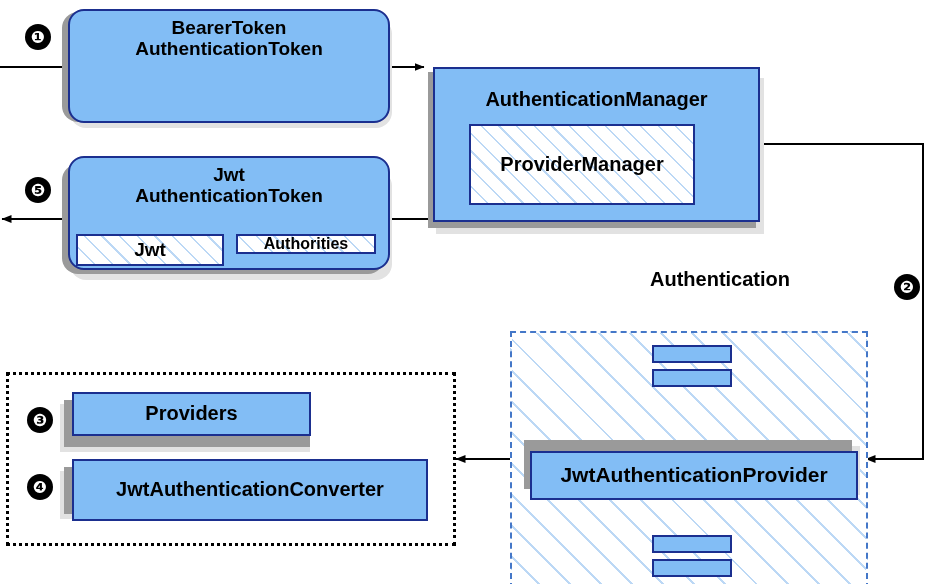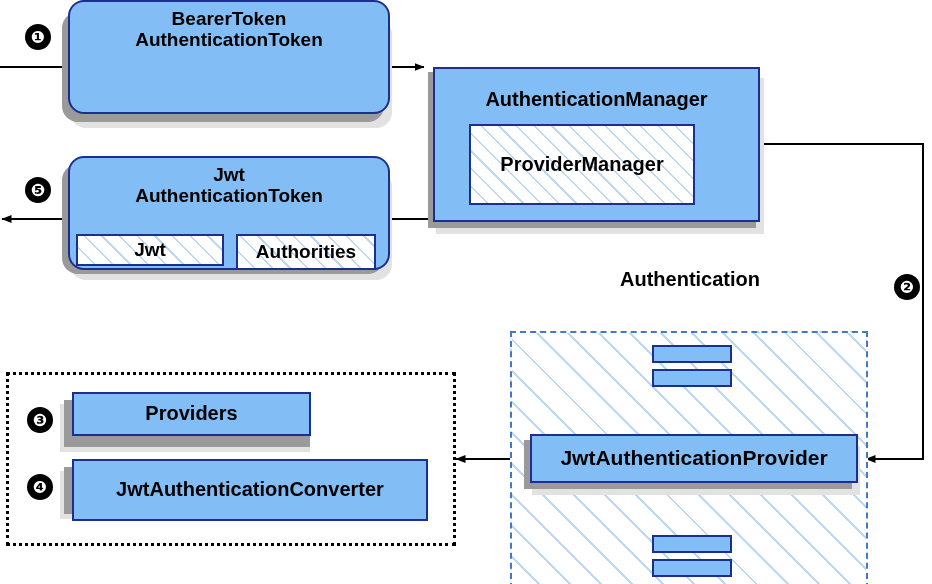--- a/index.html
+++ b/index.html
@@ -106,21 +106,21 @@
   </svg>
 
   <div class="badge" style="left:25px;top:24px;">❶</div>
   <div class="badge" style="left:894px;top:274px;">❷</div>
   <div class="badge" style="left:27px;top:407px;">❸</div>
   <div class="badge" style="left:27px;top:474px;">❹</div>
   <div class="badge" style="left:25px;top:177px;">❺</div>
 
   <div class="shadow-light" style="left:70px;top:18px;width:322px;height:110px;border-radius:16px;"></div>
   <div class="shadow-dark" style="left:62px;top:12px;width:322px;height:110px;border-radius:16px;"></div>
-  <div class="node round" style="left:68px;top:0;width:322px;height:114px;flex-direction:column;justify-content:flex-start;padding-top:7px;font-size:19px;">
+  <div class="node round" style="left:68px;top:9px;width:322px;height:114px;flex-direction:column;justify-content:flex-start;padding-top:7px;font-size:19px;">
     <div>BearerToken</div>
     <div>AuthenticationToken</div>
   </div>
 
   <div class="shadow-light" style="left:436px;top:78px;width:328px;height:156px;"></div>
   <div class="shadow-dark" style="left:428px;top:72px;width:328px;height:156px;"></div>
   <div class="node" style="left:433px;top:67px;width:327px;height:155px;flex-direction:column;justify-content:flex-start;padding-top:20px;font-size:20px;">
     <div>AuthenticationManager</div>
   </div>
   <div class="hatch-box" style="left:469px;top:124px;width:226px;height:81px;font-size:20px;">
@@ -129,36 +129,36 @@
 
   <div class="shadow-light" style="left:70px;top:170px;width:322px;height:110px;border-radius:16px;"></div>
   <div class="shadow-dark" style="left:62px;top:164px;width:322px;height:110px;border-radius:16px;"></div>
   <div class="node round" style="left:68px;top:156px;width:322px;height:114px;flex-direction:column;justify-content:flex-start;padding-top:7px;font-size:19px;">
     <div>Jwt</div>
     <div>AuthenticationToken</div>
   </div>
   <div class="hatch-box" style="left:76px;top:234px;width:148px;height:32px;font-size:19px;">
     <span class="lbl">Jwt</span>
   </div>
-  <div class="hatch-box" style="left:236px;top:234px;width:140px;height:36px;font-size:19px;text-align:center;">
+  <div class="hatch-box" style="left:236px;top:234px;width:140px;height:20px;font-size:16px;text-align:center;">
     <span class="lbl">Authorities</span>
   </div>
 
-  <div class="caption" style="left:570px;top:268px;width:240px;font-size:20px;">
+  <div class="caption" style="left:600px;top:268px;width:240px;font-size:20px;">
     <div>Authentication</div>
   </div>
 
   <div class="providers-region" style="left:510px;top:331px;width:358px;height:258px;"></div>
 
   <div class="bar" style="left:652px;top:345px;width:80px;height:18px;"></div>
   <div class="bar" style="left:652px;top:369px;width:80px;height:18px;"></div>
 
   <div class="shadow-light" style="left:532px;top:446px;width:328px;height:49px;"></div>
   <div class="shadow-dark" style="left:524px;top:440px;width:328px;height:49px;"></div>
-  <div class="node" style="left:530px;top:434px;width:328px;height:49px;font-size:21px;">
+  <div class="node" style="left:530px;top:451px;width:328px;height:49px;font-size:21px;">
     <span>JwtAuthenticationProvider</span>
   </div>
 
   <div class="bar" style="left:652px;top:535px;width:80px;height:18px;"></div>
   <div class="bar" style="left:652px;top:559px;width:80px;height:18px;"></div>
 
   <div class="dotted-region" style="left:6px;top:372px;width:450px;height:174px;"></div>
 
   <div class="shadow-light" style="left:60px;top:404px;width:250px;height:48px;"></div>
   <div class="shadow-dark" style="left:64px;top:400px;width:246px;height:47px;"></div>

